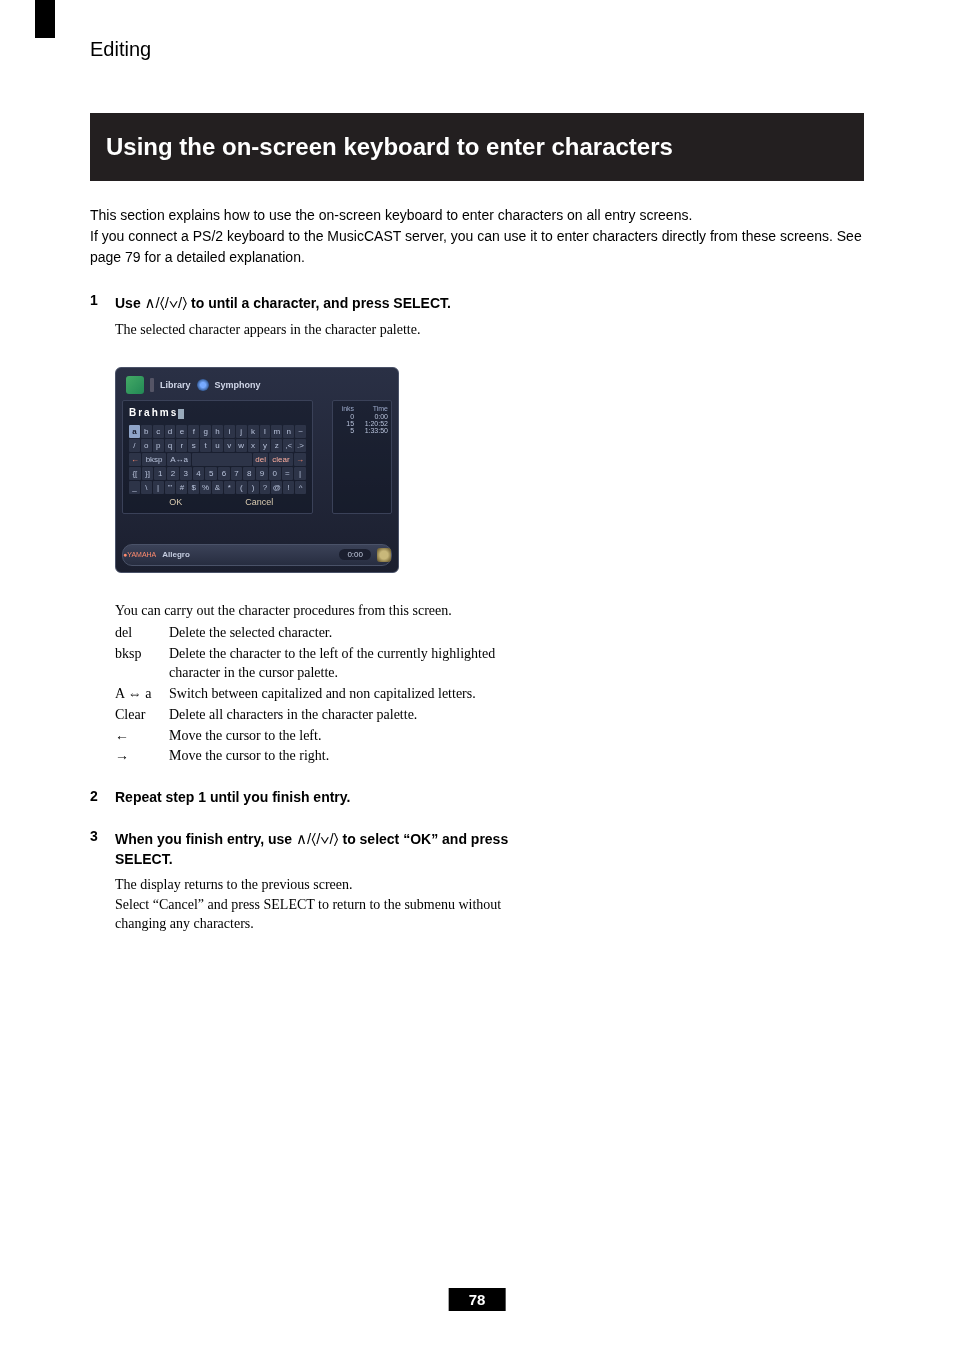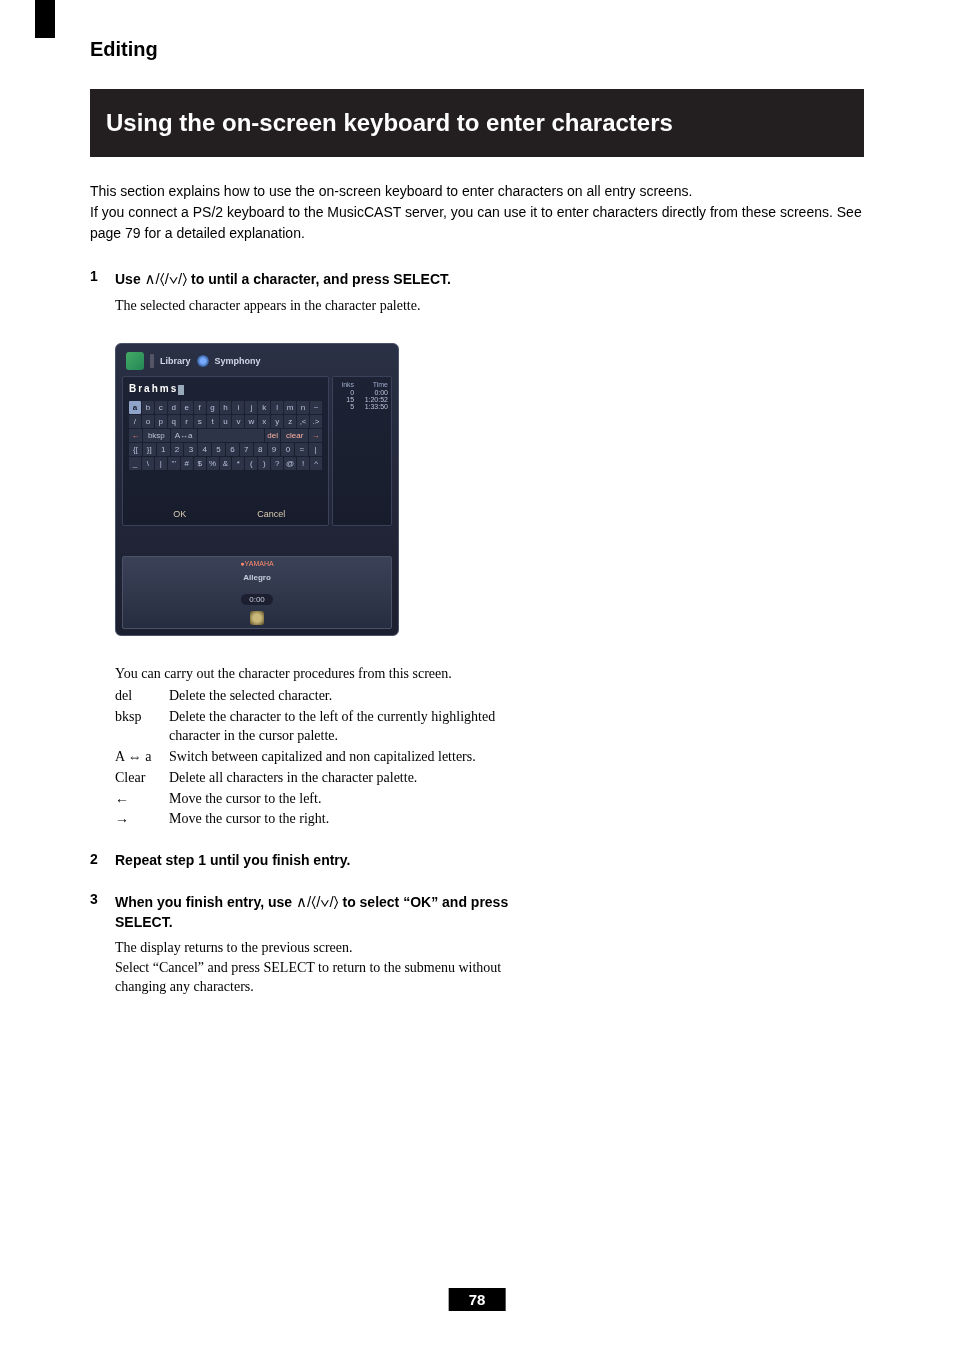--- a/index.html
+++ b/index.html
@@ -16,22 +16,22 @@
       left: 35px;
       width: 20px;
       height: 38px;
       background: #000;
     }
     .content {
       padding: 38px 90px 0 90px;
     }
     .chapter {
       font-size: 20px;
-      font-weight: bold;
-      margin-bottom: 28px;
+      font-weight: normal;
+      margin-bottom: 52px;
     }
     .hero-bar {
       background: #231f20;
       color: #fff;
       padding: 20px 16px;
       font-size: 24px;
       font-weight: bold;
       margin-bottom: 24px;
     }
     .intro {
@@ -81,21 +81,21 @@
       display: flex;
       align-items: center;
       gap: 6px;
       padding: 0 4px 6px 4px;
       font-weight: bold;
       color: #d0d6e8;
     }
     .ss-logo { width: 18px; height: 18px; background: linear-gradient(135deg,#4a6,#285); border-radius: 3px; }
     .ss-sep { width: 4px; height: 14px; background: #556; border-radius: 1px; }
     .ss-speaker { width: 12px; height: 12px; background: radial-gradient(circle,#7af 30%,#247 80%); border-radius: 50%; }
-    .ss-body { display: flex; gap: 3px; }
+    .ss-body { display: flex; gap: 19px; }
     .ss-main { flex: 1; background: rgba(10,14,26,.35); border: 1px solid #3a4158; border-radius: 2px; padding: 6px; }
     .ss-brand {
       font-weight: bold;
       color: #fff;
       font-size: 10px;
       letter-spacing: 2px;
       margin-bottom: 6px;
     }
     .ss-brand .cursor { background: #9ab; width: 6px; height: 10px; display: inline-block; vertical-align: middle; }
     .kb-grid { display: grid; grid-template-columns: repeat(14, 1fr); gap: 1px; margin-bottom: 1px; }
@@ -104,37 +104,36 @@
       font-size: 8px; line-height: 11px; border-radius: 1px;
     }
     .kb-grid span.hl { background: #8fa4c8; color: #15192a; font-weight: bold; }
     .kb-row { display: grid; gap: 1px; margin-bottom: 1px; }
     .kb-row.r3 { grid-template-columns: 1fr 2fr 2fr 5fr 1.2fr 2fr 1fr; }
     .kb-row.r4 { grid-template-columns: 1fr 1fr repeat(10,1fr) 1fr 1fr; }
     .kb-row.r5 { grid-template-columns: repeat(14,1fr); }
     .kb-row span.red { color: #ffb0a0; }
     .kb-row span.arrowc { color: #ff8b6e; }
     .kb-actions { display: grid; grid-template-columns: 1fr 1fr; gap: 30px; padding: 2px 20px 0; text-align: center; }
-    .kb-actions span { color: #d8cab0; font-size: 9px; margin-top: 36px; }
+    .kb-actions span { color: #d8cab0; font-size: 9px; }
     .ss-side { width: 60px; background: rgba(10,14,26,.35); border: 1px solid #3a4158; border-radius: 2px; padding: 4px 3px; font-size: 8px; }
     .ss-side table { width: 100%; border-collapse: collapse; }
     .ss-side th { color: #9aa8c8; font-weight: normal; text-align: right; padding-bottom: 1px; font-size: 7px; }
     .ss-side td { text-align: right; color: #b8c2da; font-size: 7px; }
     .ss-status {
       margin-top: 30px;
       background: linear-gradient(180deg,#3b4258,#272d40);
       border: 1px solid #4a5268;
-      border-radius: 2px;
+      border-radius: 10px;
       padding: 3px 0;
       display: flex;
       align-items: center;
       gap: 6px;
       font-size: 8px;
       color: #c5cde0;
-      flex-direction: column;
     }
     .ss-status .brandmark { color: #ff8b6e; font-size: 7px; }
     .ss-status .piece { font-weight: bold; }
     .ss-status .spacer { flex: 1; }
     .ss-status .pill { background: #1b1f2f; padding: 1px 8px; border-radius: 8px; }
     .ss-status .endicon { width: 14px; height: 14px; background: radial-gradient(circle,#c9b87a 40%,#7a6a3a 80%); border-radius: 3px; }
     .def-list { margin: 0 0 0 25px; font-family: "Times New Roman", Times, serif; font-size: 14px; }
     .def-row { display: flex; gap: 8px; margin-bottom: 2px; line-height: 1.35; }
     .def-term { width: 46px; flex-shrink: 0; }
     .def-desc { flex: 1; }

